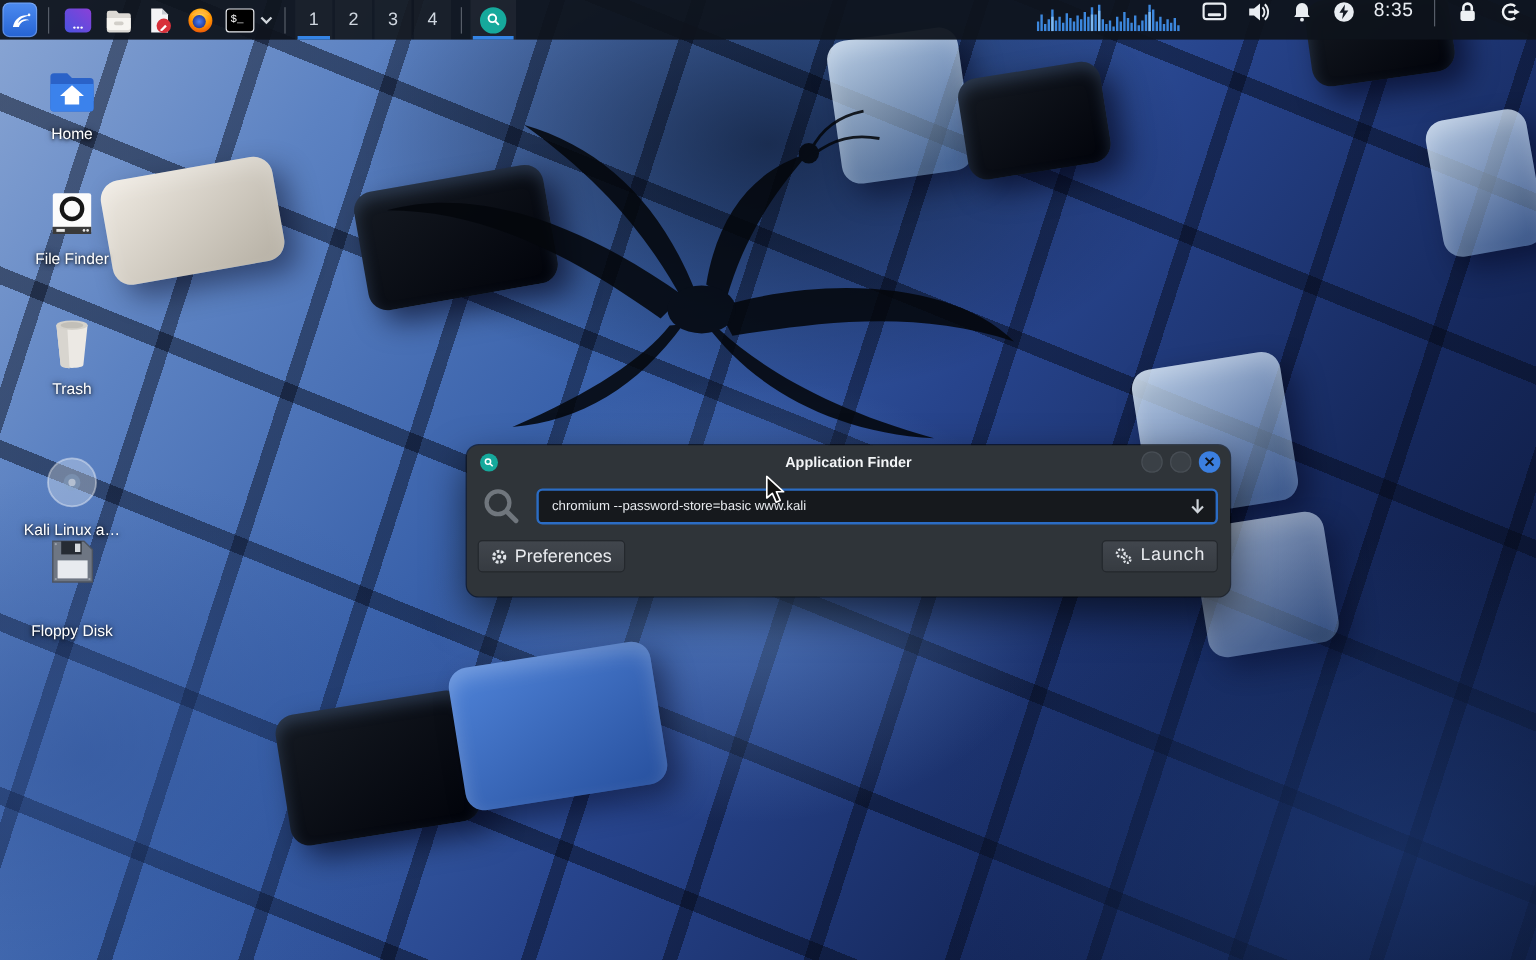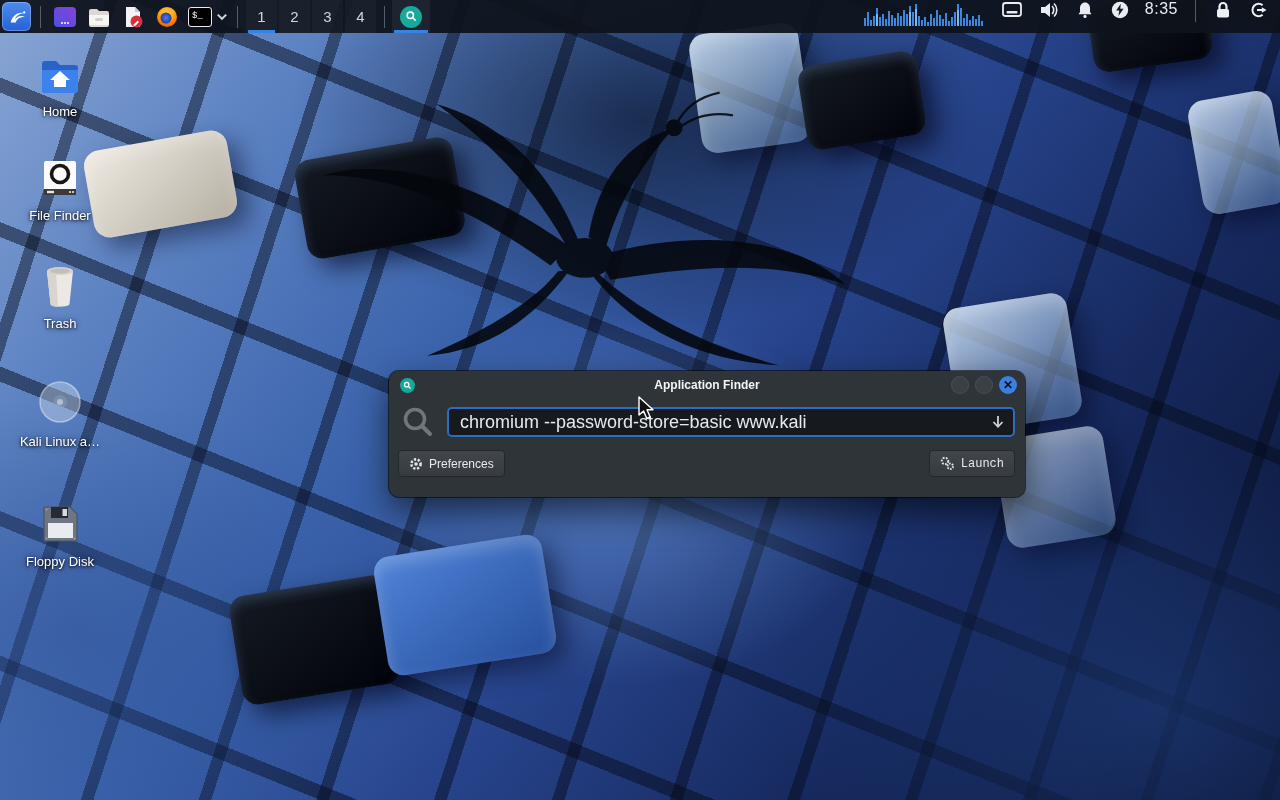--- a/index.html
+++ b/index.html
@@ -65,26 +65,26 @@
   .finder-titlebar { height:28px; display:flex; align-items:center; padding:0 8px 0 11px; position:relative; }
   .finder-title { position:absolute; left:0; right:0; text-align:center; font-size:12px; font-weight:bold; color:#f2f4f6; }
   .win-btns { margin-left:auto; display:flex; gap:6px; z-index:2; }
   .win-circle { width:18px; height:18px; border-radius:50%; background:#3a4046; box-shadow: inset 0 0 0 1px #474d54; }
   .win-circle.close { background:#3b7fe0; box-shadow:none; display:flex; align-items:center; justify-content:center;
     color:#10151c; font-size:12px; font-weight:bold; line-height:1; }
   .finder-body { display:flex; align-items:center; padding:6px 10px 0 12px; }
   .search-wrap { position:relative; flex:1; margin-left:12px; }
   .search-input {
     width:100%; height:30px; background:#16191d; border:2px solid #2b6cc4; border-radius:5px;
-    color:#e6e9ed; font-size:18px; font-family:"Liberation Sans", sans-serif; padding:0 30px 0 11px; outline:none; caret-color:#fff; }
+    color:#e6e9ed; font-size:11px; font-family:"Liberation Sans", sans-serif; padding:0 30px 0 11px; outline:none; caret-color:#fff; }
   .drop-arrow { position:absolute; right:9px; top:7px; }
   .finder-actions { display:flex; align-items:center; padding:11px 10px 0 9px; }
   .btn { height:27px; display:flex; align-items:center; gap:6px; padding:0 10px;
     background:linear-gradient(180deg,#41464d,#363b41); border:1px solid #24282d; border-radius:4px;
-    color:#e8eaee; font-size:12px; }
+    color:#e8eaee; font-size:15px; }
   .btn.launch { margin-left:auto;font-family:Liberation Mono, monospace; }
 
   .cursor { position:absolute; left:637px; top:396px; z-index:100; }
 </style>
 </head>
 <body>
 
 <div class="desktop">
   <div class="cube cream" style="left:88px; top:140px; width:145px; height:88px; transform:rotate(-10deg);"></div>
   <div class="cube dark" style="left:300px; top:148px; width:160px; height:100px; transform:rotate(-10deg);"></div>
@@ -289,21 +289,21 @@
 <div class="dicon" style="top:376px;">
   <svg width="52" height="52" viewBox="0 0 52 52" style="opacity:.8;">
     <circle cx="26" cy="26" r="20" fill="rgba(235,242,250,.42)"></circle>
     <circle cx="26" cy="26" r="20" fill="none" stroke="rgba(255,255,255,.55)" stroke-width="1.5"></circle>
     <circle cx="26" cy="26" r="7" fill="rgba(150,175,205,.6)"></circle>
     <circle cx="26" cy="26" r="3" fill="rgba(245,248,252,.7)"></circle>
   </svg>
   <span class="lbl">Kali Linux a…</span>
 </div>
 
-<div class="dicon" style="top:500px;">
+<div class="dicon" style="top:444px;gap:20px;">
   <svg width="48" height="48" viewBox="0 0 48 48">
     <path d="M8,7 H34 L41,14 V41 H8 Z" fill="#6e7683"></path>
     <path d="M8,7 H34 L41,14 V41 H8 Z" fill="none" stroke="#4d5460" stroke-width="1.2"></path>
     <rect x="15" y="7" width="17" height="11" fill="#262b33"></rect>
     <rect x="26.5" y="9" width="4.5" height="7" fill="#d6dade"></rect>
     <rect x="12" y="23" width="25" height="15" fill="#e8ebef"></rect>
     <circle cx="10.5" cy="9.5" r=".9" fill="#9aa1ab"></circle>
       <circle cx="10.5" cy="38.5" r=".9" fill="#9aa1ab"></circle>
       <circle cx="38.5" cy="38.5" r=".9" fill="#9aa1ab"></circle>
   </svg>

